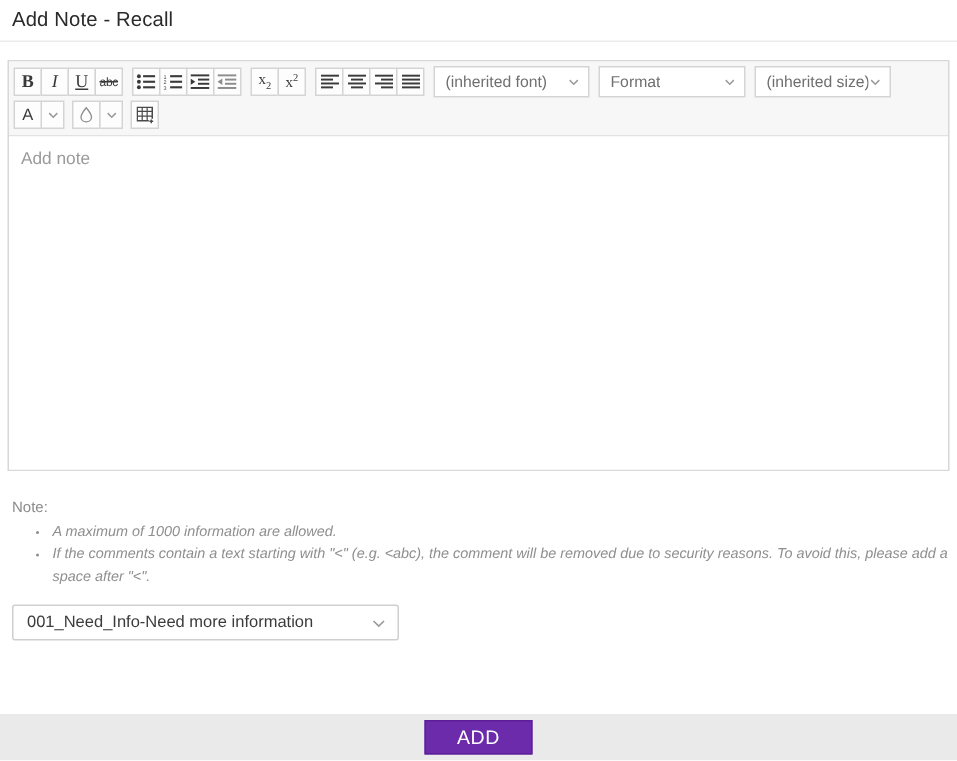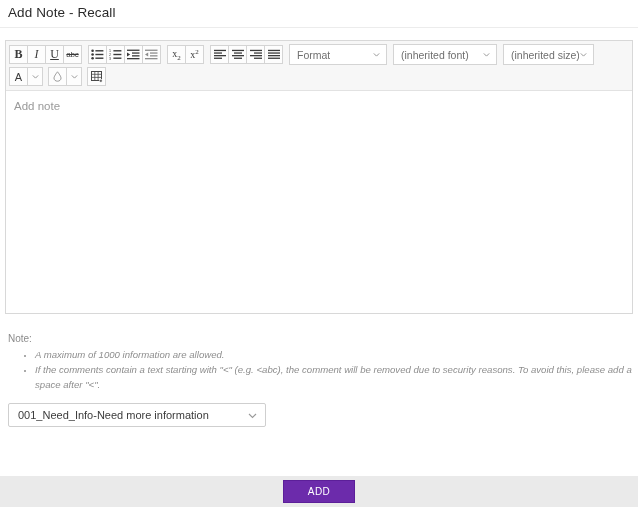--- a/index.html
+++ b/index.html
@@ -203,21 +203,21 @@
     display: flex;
     align-items: center;
     justify-content: center;
   }
   .add-button {
     width: 70px;
     height: 21px;
     background: #6c2bab;
     border: 1px solid #5c1f99;
     color: #ffffff;
-    font-size: 10px;
+    font-size: 13px;
     letter-spacing: .4px;
     display: flex;
     align-items: center;
     justify-content: center;
     cursor: pointer;
     font-family: "Liberation Sans", sans-serif;
   }
 </style>
 </head>
 <body>
@@ -343,29 +343,29 @@
               <svg width="12" height="11" viewBox="0 0 12 11">
                 <rect x="0" y="0.8" width="12" height="1.3" fill="#3a3a3a"></rect>
                 <rect x="0" y="3.4" width="12" height="1.3" fill="#3a3a3a"></rect>
                 <rect x="0" y="6" width="12" height="1.3" fill="#3a3a3a"></rect>
                 <rect x="0" y="8.6" width="12" height="1.3" fill="#3a3a3a"></rect>
               </svg>
             </span>
           </div>
         </div>
 
-        <div class="tb-select format">
-          <span class="lbl">Format</span>
+        <div class="tb-select font">
+          <span class="lbl">(inherited font)</span>
           <svg class="chev" viewBox="0 0 10 10">
             <polyline points="2,3.8 5,6.8 8,3.8" fill="none" stroke="#999" stroke-width="1.1"></polyline>
           </svg>
         </div>
 
-        <div class="tb-select font">
-          <span class="lbl">(inherited font)</span>
+        <div class="tb-select format">
+          <span class="lbl">Format</span>
           <svg class="chev" viewBox="0 0 10 10">
             <polyline points="2,3.8 5,6.8 8,3.8" fill="none" stroke="#999" stroke-width="1.1"></polyline>
           </svg>
         </div>
 
         <div class="tb-select size">
           <span class="lbl">(inherited size)</span>
           <svg class="chev" viewBox="0 0 10 10">
             <polyline points="2,3.8 5,6.8 8,3.8" fill="none" stroke="#999" stroke-width="1.1"></polyline>
           </svg>

